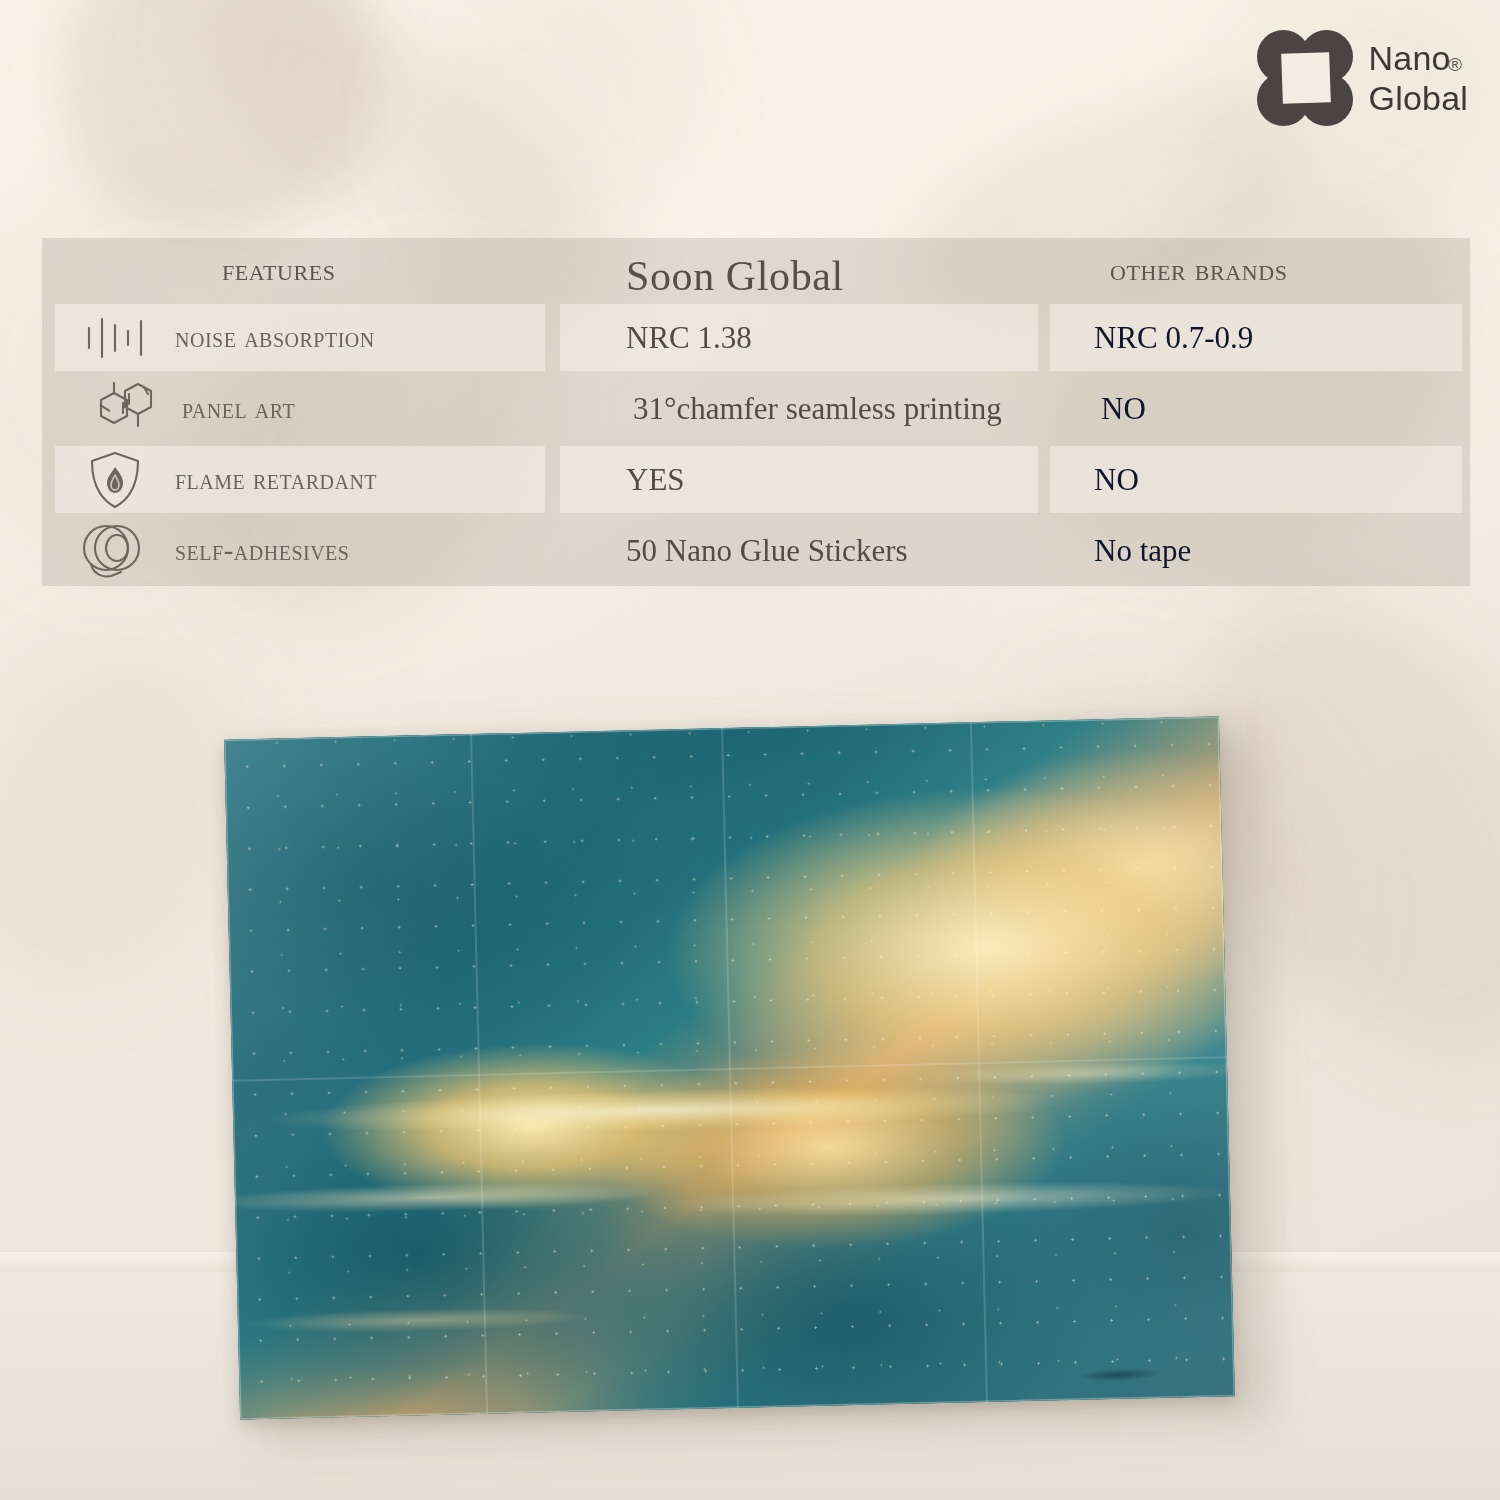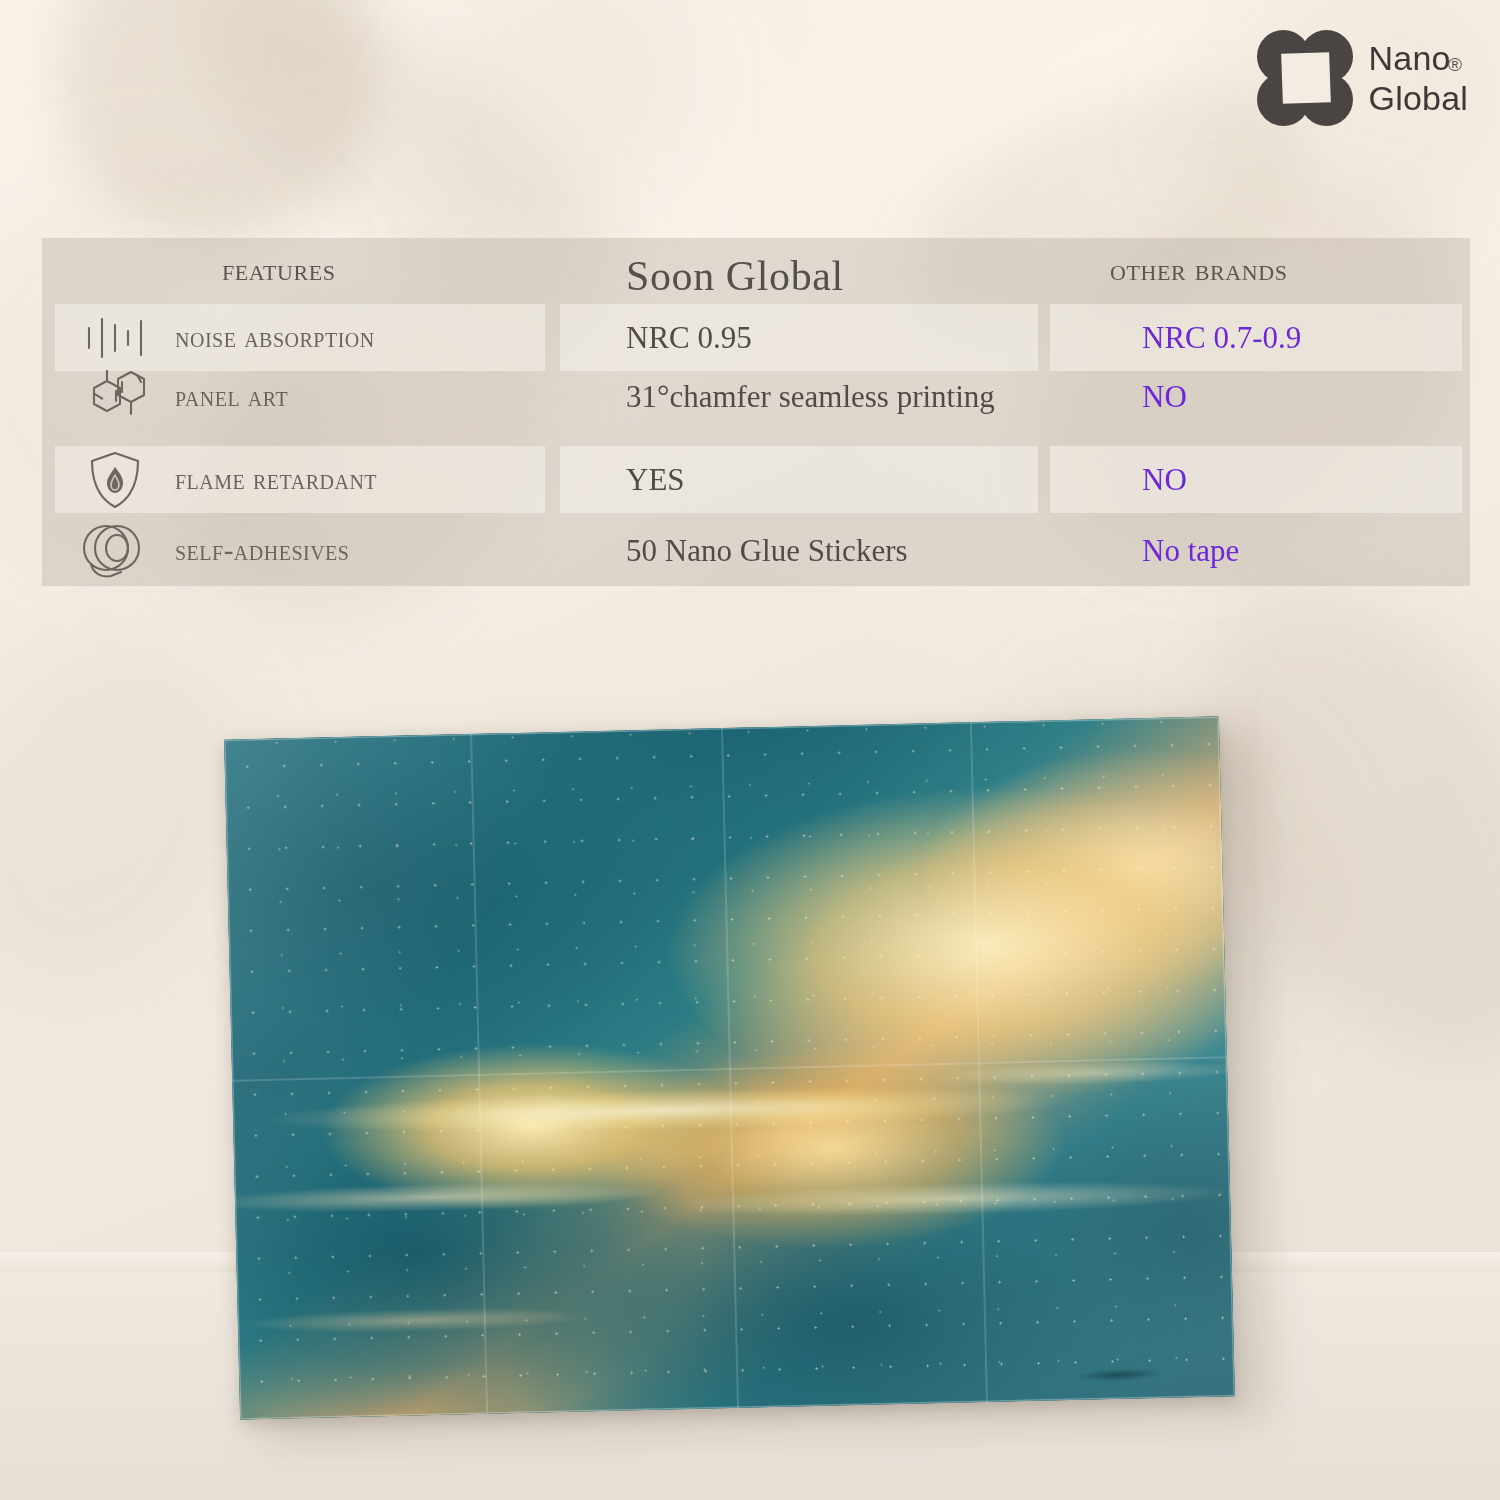--- a/index.html
+++ b/index.html
@@ -155,21 +155,21 @@
   .th.c-soon  { left: 584px; font-variant: normal; text-transform: none; font-size: 42px; color: #55504a; }
   .th.c-other { left: 1068px; }
 
   .trow {
     position: absolute;
     left: 0;
     width: 1428px;
     height: 52px;
   }
   .trow.r0 { top: 66px; }
-  .trow.r1 { top: 125px; }
+  .trow.r1 { top: 137px; margin-left: 7px; }
   .trow.r2 { top: 208px; }
   .trow.r3 { top: 279px; }
 
   
   .cell {
     position: absolute;
     top: 0;
     height: 67px;
     display: flex;
     align-items: center;
@@ -196,21 +196,21 @@
     letter-spacing: 0.5px;
     white-space: nowrap;
   }
   .val {
     padding-left: 66px;
     font-family: "Liberation Serif", serif;
     font-size: 31px;
     color: #514c46;
     white-space: nowrap;
   }
-  .cell.c-other .val { padding-left: 92px; color: #6d28d9; }
+  .cell.c-other .val { padding-left: 44px; color: #0f172a; }
 
   svg.ico { display: block; }
   svg.ico * { stroke: #6d6760; fill: none; stroke-width: 2.1; stroke-linecap: round; stroke-linejoin: round; }
   svg.ico .solid { fill: #6d6760; stroke: none; }
 
   
   .art-wrap {
     position: absolute;
     left: 196px; top: 700px;
     width: 1060px; height: 720px;
@@ -352,21 +352,21 @@
             <line x1="7" y1="16" x2="7" y2="36"></line>
             <line x1="20" y1="7" x2="20" y2="45"></line>
             <line x1="33" y1="13" x2="33" y2="39"></line>
             <line x1="46" y1="19" x2="46" y2="33"></line>
             <line x1="59" y1="9" x2="59" y2="43"></line>
           </svg>
         </span>
         <span class="feat-label">Noise Absorption</span>
       </div>
       <div class="cell c-soon">
-        <span class="val">NRC 0.95</span>
+        <span class="val">NRC 1.38</span>
       </div>
       <div class="cell c-other">
         <span class="val">NRC 0.7-0.9</span>
       </div>
     </div>
 
     <div class="trow r1">
       <div class="cell c-feat">
         <span class="icon-box">
           <svg class="ico" width="70" height="62" viewBox="0 0 70 62">

